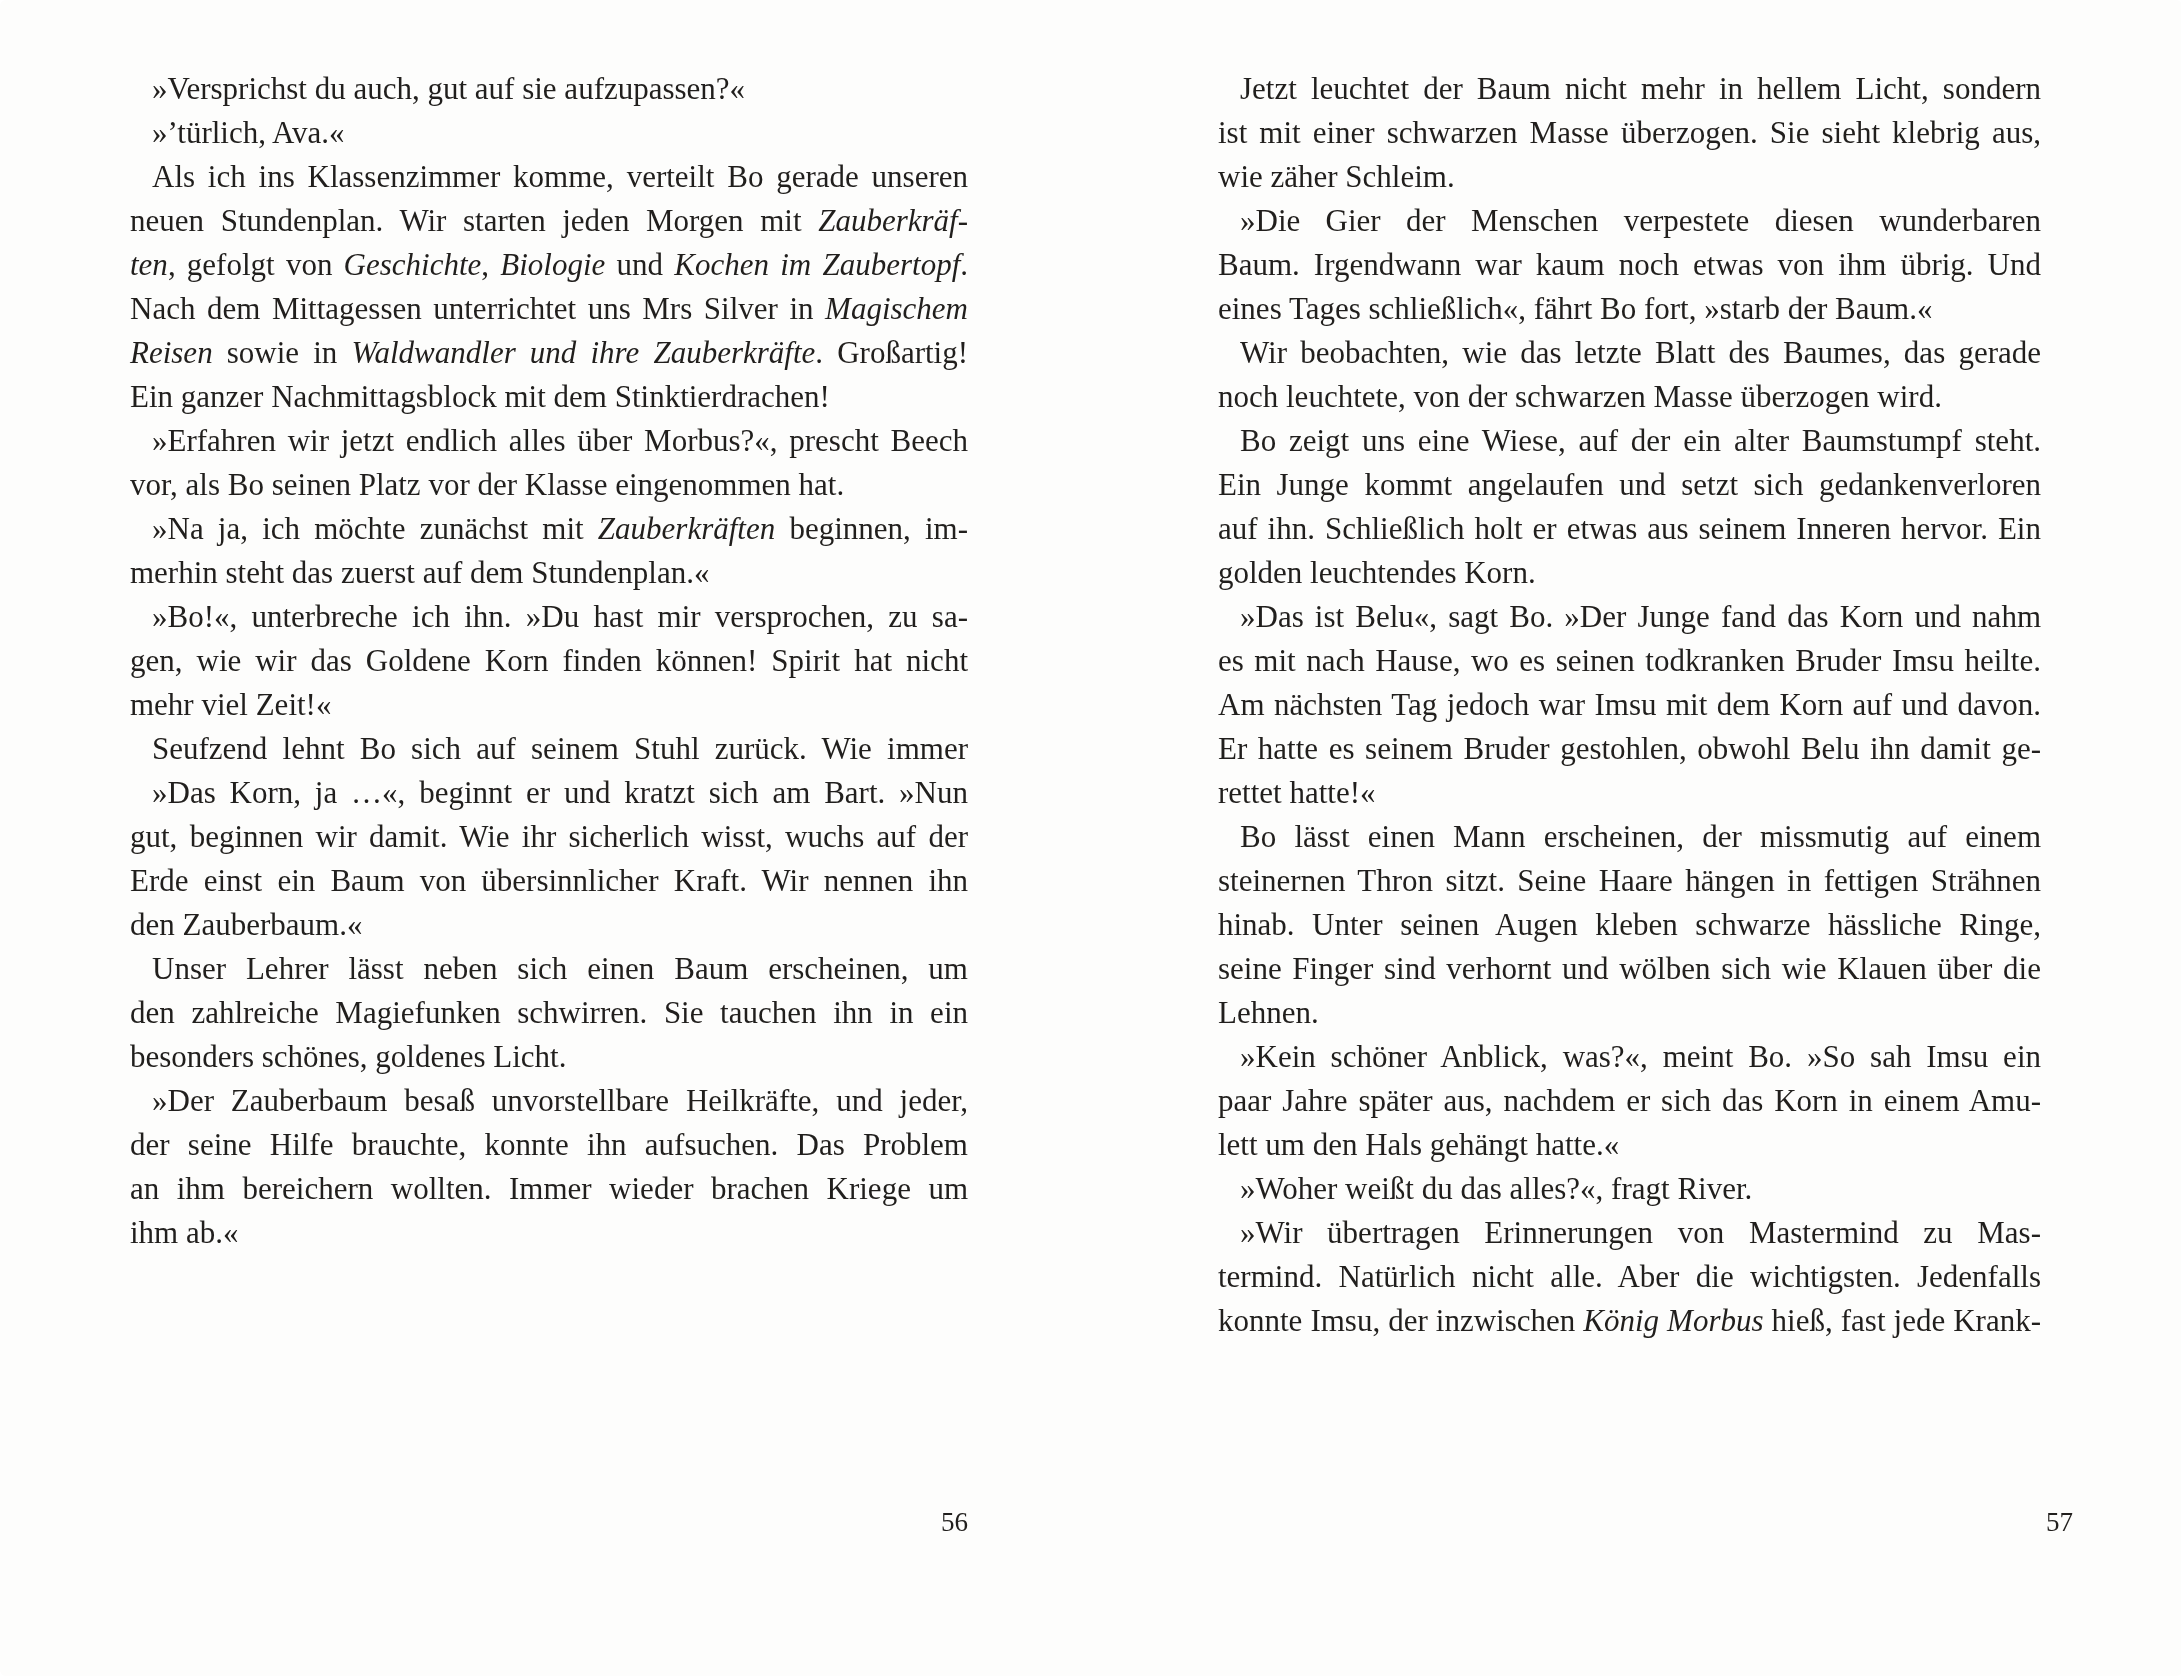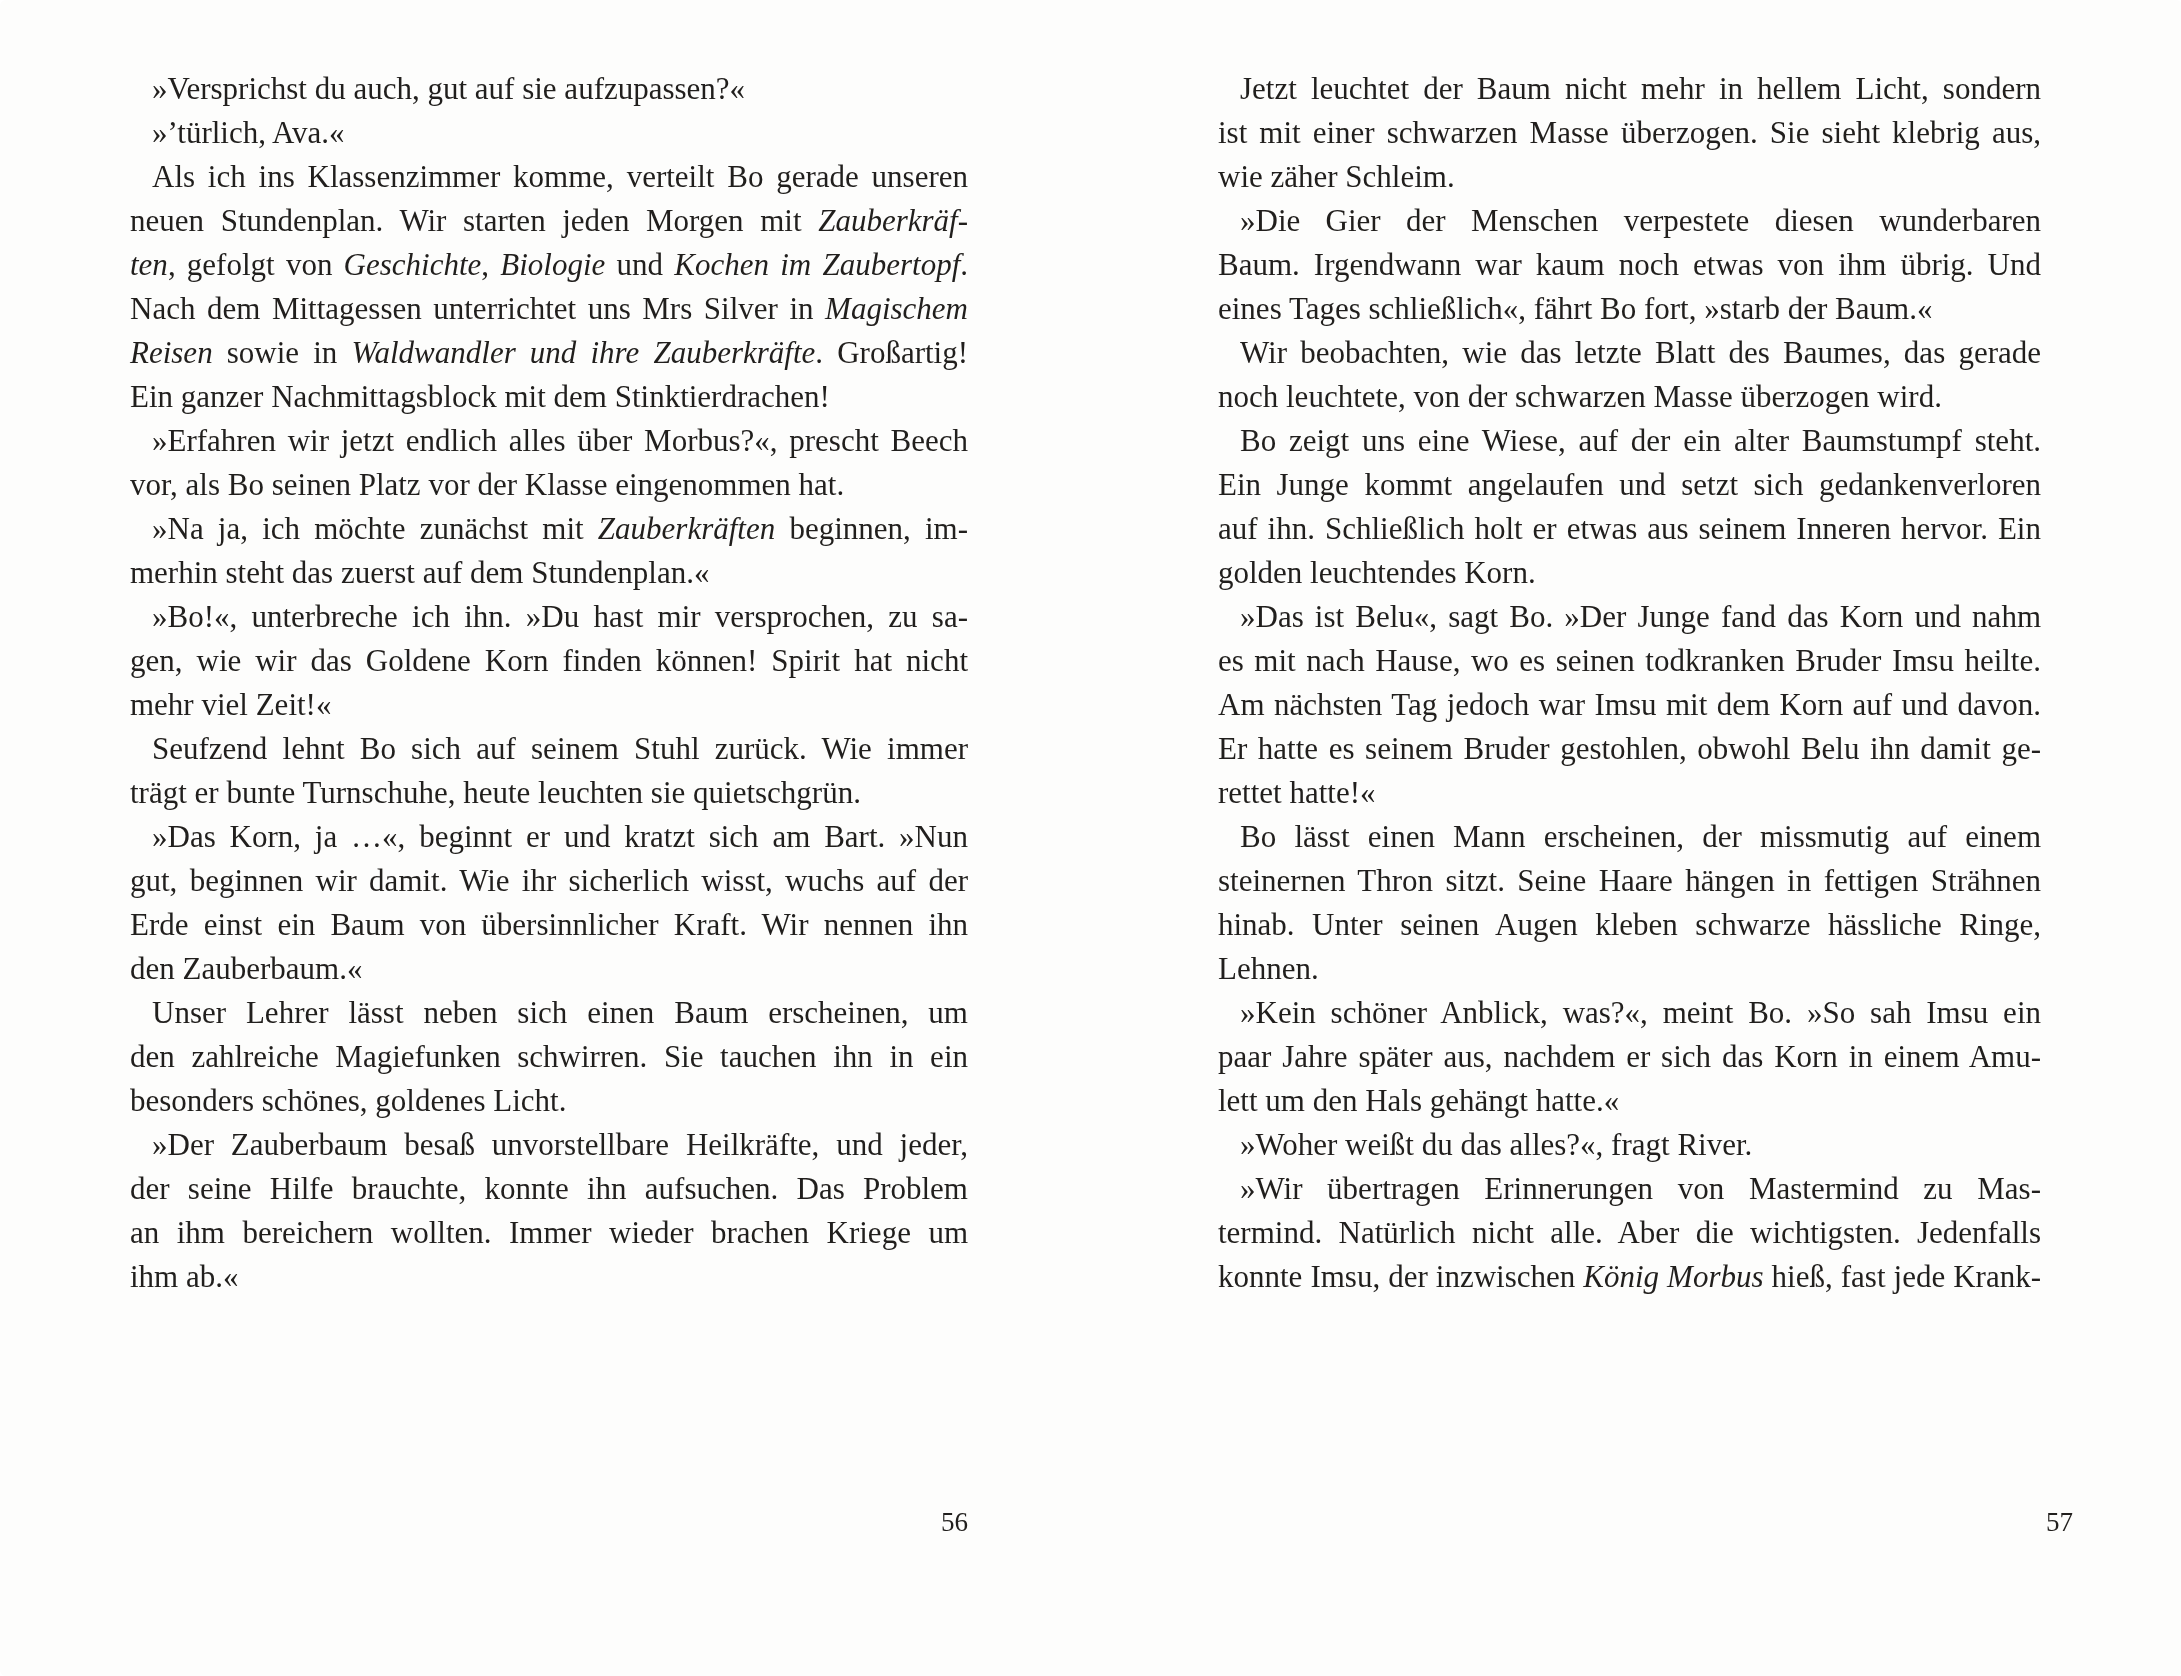--- a/index.html
+++ b/index.html
@@ -52,21 +52,20 @@
       <div class="line"><em>Reisen</em><span> sowie in </span><em>Waldwandler und ihre Zauberkräfte</em><span>. Großartig!</span></div>
       <div class="line end"><span>Ein ganzer Nachmittagsblock mit dem Stinktierdrachen!</span></div>
       <div class="line indent"><span>»Erfahren wir jetzt endlich alles über Morbus?«, prescht Beech</span></div>
       <div class="line end"><span>vor, als Bo seinen Platz vor der Klasse eingenommen hat.</span></div>
       <div class="line indent"><span>»Na ja, ich möchte zunächst mit </span><em>Zauberkräften</em><span> beginnen, im-</span></div>
       <div class="line end"><span>merhin steht das zuerst auf dem Stundenplan.«</span></div>
       <div class="line indent"><span>»Bo!«, unterbreche ich ihn. »Du hast mir versprochen, zu sa-</span></div>
       <div class="line"><span>gen, wie wir das Goldene Korn finden können! Spirit hat nicht</span></div>
       <div class="line end"><span>mehr viel Zeit!«</span></div>
       <div class="line indent"><span>Seufzend lehnt Bo sich auf seinem Stuhl zurück. Wie immer</span></div>
-      <div class="line end"><span>trägt er bunte Turnschuhe, heute leuchten sie quietschgrün.</span></div>
       <div class="line indent"><span>»Das Korn, ja …«, beginnt er und kratzt sich am Bart. »Nun</span></div>
       <div class="line"><span>gut, beginnen wir damit. Wie ihr sicherlich wisst, wuchs auf der</span></div>
       <div class="line"><span>Erde einst ein Baum von übersinnlicher Kraft. Wir nennen ihn</span></div>
       <div class="line end"><span>den Zauberbaum.«</span></div>
       <div class="line indent"><span>Unser Lehrer lässt neben sich einen Baum erscheinen, um</span></div>
       <div class="line"><span>den zahlreiche Magiefunken schwirren. Sie tauchen ihn in ein</span></div>
       <div class="line end"><span>besonders schönes, goldenes Licht.</span></div>
       <div class="line indent"><span>»Der Zauberbaum besaß unvorstellbare Heilkräfte, und jeder,</span></div>
       <div class="line"><span>der seine Hilfe brauchte, konnte ihn aufsuchen. Das Problem</span></div>
       <div class="line"><span>an ihm bereichern wollten. Immer wieder brachen Kriege um</span></div>
@@ -86,20 +85,21 @@
       <div class="line"><span>auf ihn. Schließlich holt er etwas aus seinem Inneren hervor. Ein</span></div>
       <div class="line end"><span>golden leuchtendes Korn.</span></div>
       <div class="line indent"><span>»Das ist Belu«, sagt Bo. »Der Junge fand das Korn und nahm</span></div>
       <div class="line"><span>es mit nach Hause, wo es seinen todkranken Bruder Imsu heilte.</span></div>
       <div class="line"><span>Am nächsten Tag jedoch war Imsu mit dem Korn auf und davon.</span></div>
       <div class="line"><span>Er hatte es seinem Bruder gestohlen, obwohl Belu ihn damit ge-</span></div>
       <div class="line end"><span>rettet hatte!«</span></div>
       <div class="line indent"><span>Bo lässt einen Mann erscheinen, der missmutig auf einem</span></div>
       <div class="line"><span>steinernen Thron sitzt. Seine Haare hängen in fettigen Strähnen</span></div>
       <div class="line"><span>hinab. Unter seinen Augen kleben schwarze hässliche Ringe,</span></div>
+      <div class="line"><span>seine Finger sind verhornt und wölben sich wie Klauen über die</span></div>
       <div class="line end"><span>Lehnen.</span></div>
       <div class="line indent"><span>»Kein schöner Anblick, was?«, meint Bo. »So sah Imsu ein</span></div>
       <div class="line"><span>paar Jahre später aus, nachdem er sich das Korn in einem Amu-</span></div>
       <div class="line end"><span>lett um den Hals gehängt hatte.«</span></div>
       <div class="line end indent"><span>»Woher weißt du das alles?«, fragt River.</span></div>
       <div class="line indent"><span>»Wir übertragen Erinnerungen von Mastermind zu Mas-</span></div>
       <div class="line"><span>termind. Natürlich nicht alle. Aber die wichtigsten. Jedenfalls</span></div>
       <div class="line"><span>konnte Imsu, der inzwischen </span><em>König Morbus</em><span> hieß, fast jede Krank-</span></div>
     </div>
   <div class="page-number page-number-left">56</div>

